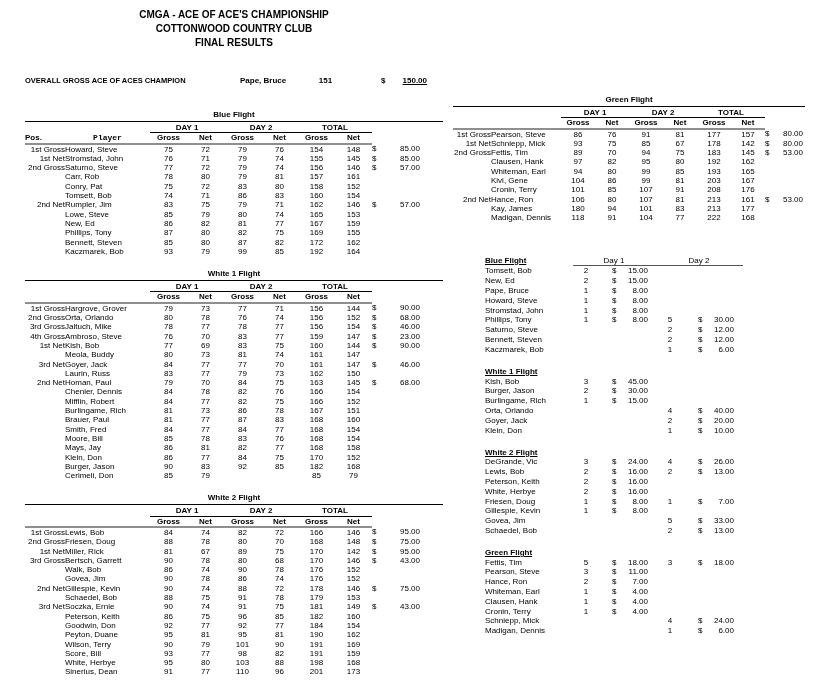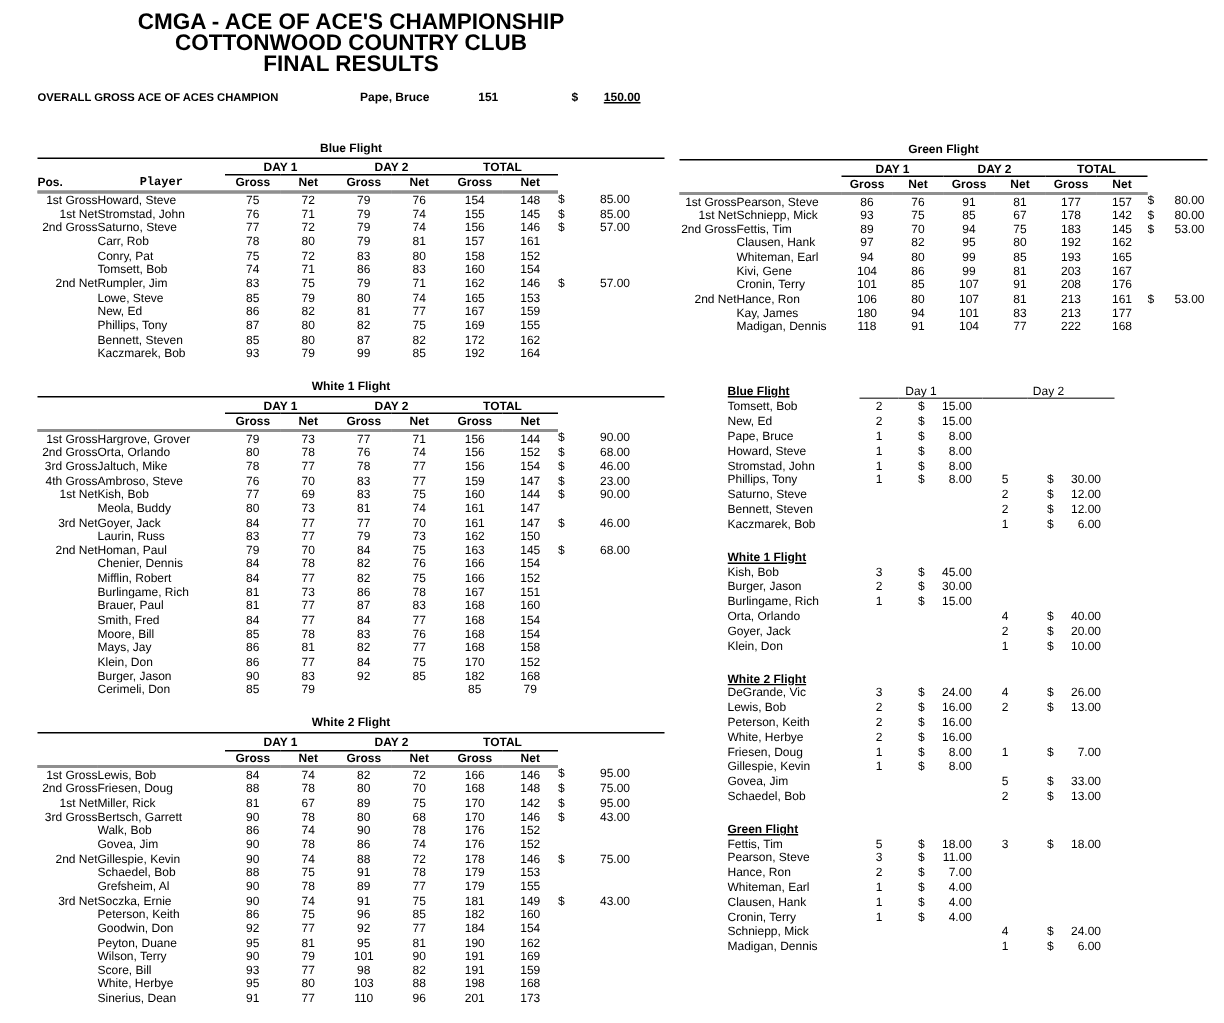--- a/index.html
+++ b/index.html
@@ -2,21 +2,21 @@
 <html><head>
 <meta charset="utf-8">
 <style>
   html,body{margin:0;padding:0;background:#fff;}
   .page{position:relative;width:816px;height:682px;background:#ffffff;color:#000;
         font-family:"Liberation Sans",sans-serif;font-size:8px;overflow:hidden;}
   .left-col{position:absolute;left:25px;top:8px;width:418px;}
   .right-col{position:absolute;left:453px;top:95px;width:352px;}
 
   
-  .title-block{text-align:center;font-weight:bold;font-size:15px;line-height:14px;margin-bottom:4px;}
+  .title-block{text-align:center;font-weight:bold;font-size:10px;line-height:14px;margin-bottom:20px;}
 
   
   .champ-table{border-collapse:collapse;table-layout:fixed;width:404px;margin-bottom:19px;}
   .champ-table td{padding:0;height:21px;vertical-align:middle;font-weight:bold;}
   .champ-label{font-size:7.5px;white-space:nowrap;}
   .champ-name{text-align:left;}
   .champ-score{text-align:center;}
   .cur-cell{text-align:left;}
   .amt-cell{text-align:right;padding-right:2px !important;text-decoration:underline;}
 
@@ -671,32 +671,20 @@
             </tr>
             <tr>
               <td class="pos"></td>
               <td class="player">Schaedel, Bob</td>
               <td class="num">88</td>
               <td class="num">75</td>
               <td class="num">91</td>
               <td class="num">78</td>
               <td class="num">179</td>
               <td class="num">153</td>
-              <td class="cur"></td>
-              <td class="amount"></td>
-            </tr>
-            <tr>
-              <td class="pos"></td>
-              <td class="player">Grefsheim, Al</td>
-              <td class="num">90</td>
-              <td class="num">78</td>
-              <td class="num">89</td>
-              <td class="num">77</td>
-              <td class="num">179</td>
-              <td class="num">155</td>
               <td class="cur"></td>
               <td class="amount"></td>
             </tr>
             <tr>
               <td class="pos">3rd Net</td>
               <td class="player">Soczka, Ernie</td>
               <td class="num">90</td>
               <td class="num">74</td>
               <td class="num">91</td>
               <td class="num">75</td>

